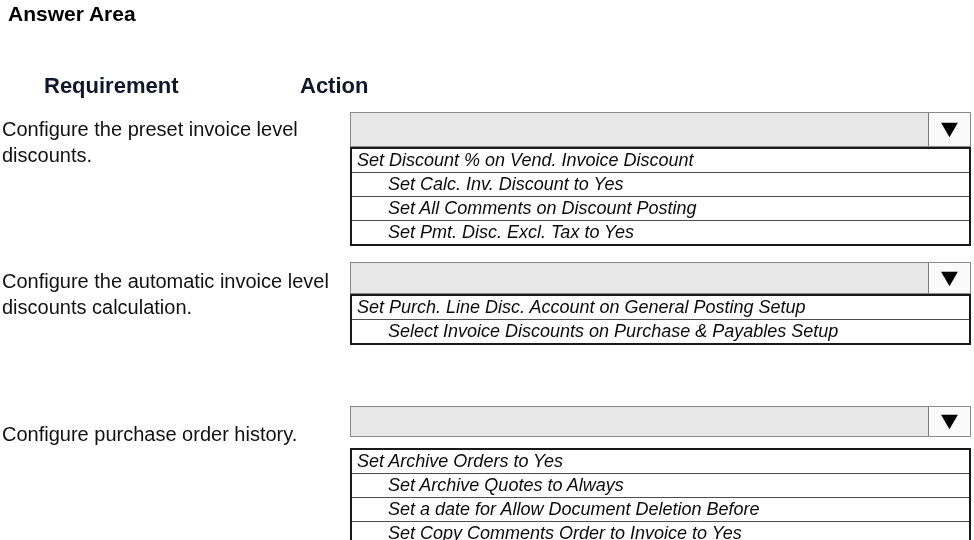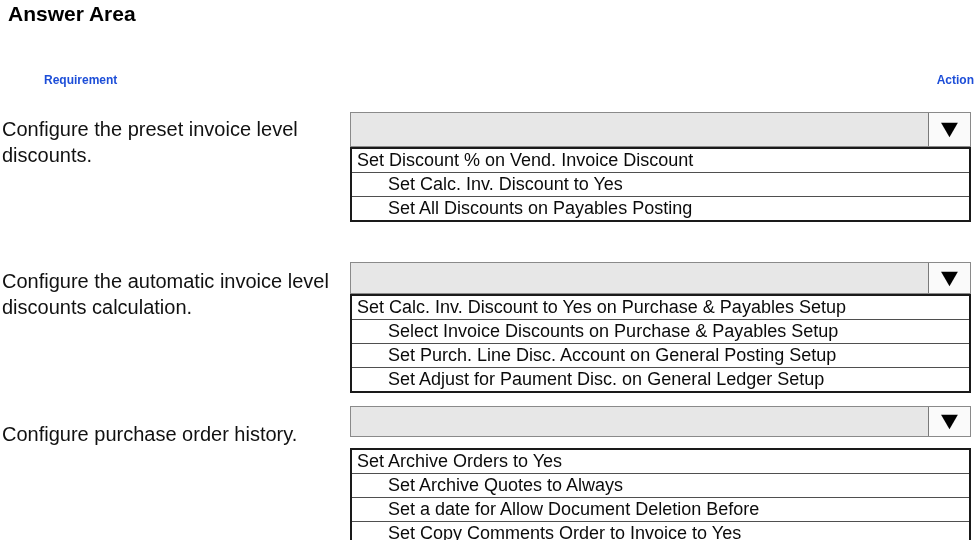--- a/index.html
+++ b/index.html
@@ -6,24 +6,24 @@
   body{
     width:974px;height:540px;overflow:hidden;background:#ffffff;
     font-family:"Liberation Sans","DejaVu Sans",sans-serif;color:#1a1a1a;
     position:relative;
   }
   .abs{position:absolute;}
   .page-title{
     left:8px;top:2px;font-size:21px;font-weight:bold;color:#000000;
   }
   .col-header{
-    top:73px;font-size:12px;font-weight:bold;color:#1d4ed8;
+    top:73px;font-size:22px;font-weight:bold;color:#0f172a;
   }
   .req-header{left:44px;}
-  .action-header{left:300px;width:674px;text-align:right;}
+  .action-header{left:300px;width:674px;text-align:left;}
   .req-text{
     left:2px;width:336px;font-size:20px;line-height:26px;color:#111;
   }
   .group-box{left:350px;width:621px;}
   .dropdown{
     position:relative;width:621px;background:#e7e7e7;
     border:1px solid #8a8a8a;box-sizing:border-box;
     display:flex;align-items:stretch;
   }
   .dd-value{
@@ -33,21 +33,21 @@
   .dd-btn{
     width:41px;border-left:1px solid #7a7a7a;background:#fafafa;
     display:flex;align-items:center;justify-content:center;cursor:pointer;
   }
   .tri{
     font-size:25px;line-height:1;color:#000;
     transform:scaleX(1.15);display:block;margin-top:-2px;
   }
   .options{
     position:absolute;left:0px;width:621px;background:#ffffff;
-    border:2px solid #1a1a1a;box-sizing:border-box;
+    border:2px solid #1a1a1a;box-sizing:border-box;font-style:italic;
   }
   .option{
     height:23px;line-height:23px;font-size:18px;padding-left:5px;
     color:#0b0b0b;white-space:nowrap;overflow:hidden;cursor:pointer;
   }
   .option + .option{border-top:1px solid #4f4f4f;padding-left:36px;}
 </style>
 </head>
 <body>
 
@@ -60,37 +60,36 @@
 <div class="abs group-box" style="top:112px;">
   <div class="dropdown" style="height:35px;">
     <div class="dd-value"></div>
     <div class="dd-btn">
       <span class="tri">▼</span>
     </div>
   </div>
   <div class="options" style="top:35px;">
     <div class="option">Set Discount % on Vend. Invoice Discount</div>
     <div class="option">Set Calc. Inv. Discount to Yes</div>
-    <div class="option">Set All Discounts on Payables Posting</div>
+    <div class="option">Set All Comments on Discount Posting</div>
+    <div class="option">Set Pmt. Disc. Excl. Tax to Yes</div>
   </div>
 </div>
 
 <div class="abs req-text" style="top:268px;">Configure the automatic invoice level discounts calculation.</div>
 <div class="abs group-box" style="top:262px;">
   <div class="dropdown" style="height:32px;">
     <div class="dd-value"></div>
     <div class="dd-btn">
       <span class="tri">▼</span>
     </div>
   </div>
   <div class="options" style="top:32px;">
-    <div class="option">Set Calc. Inv. Discount to Yes on Purchase &amp; Payables Setup</div>
+    <div class="option">Set Purch. Line Disc. Account on General Posting Setup</div>
     <div class="option">Select Invoice Discounts on Purchase &amp; Payables Setup</div>
-    <div class="option">Set Purch. Line Disc. Account on General Posting Setup</div>
-    <div class="option">Set Adjust for Paument Disc. on General Ledger Setup</div>
   </div>
 </div>
 
 <div class="abs req-text" style="top:421px;">Configure purchase order history.</div>
 <div class="abs group-box" style="top:406px;">
   <div class="dropdown" style="height:31px;">
     <div class="dd-value"></div>
     <div class="dd-btn">
       <span class="tri">▼</span>
     </div>

